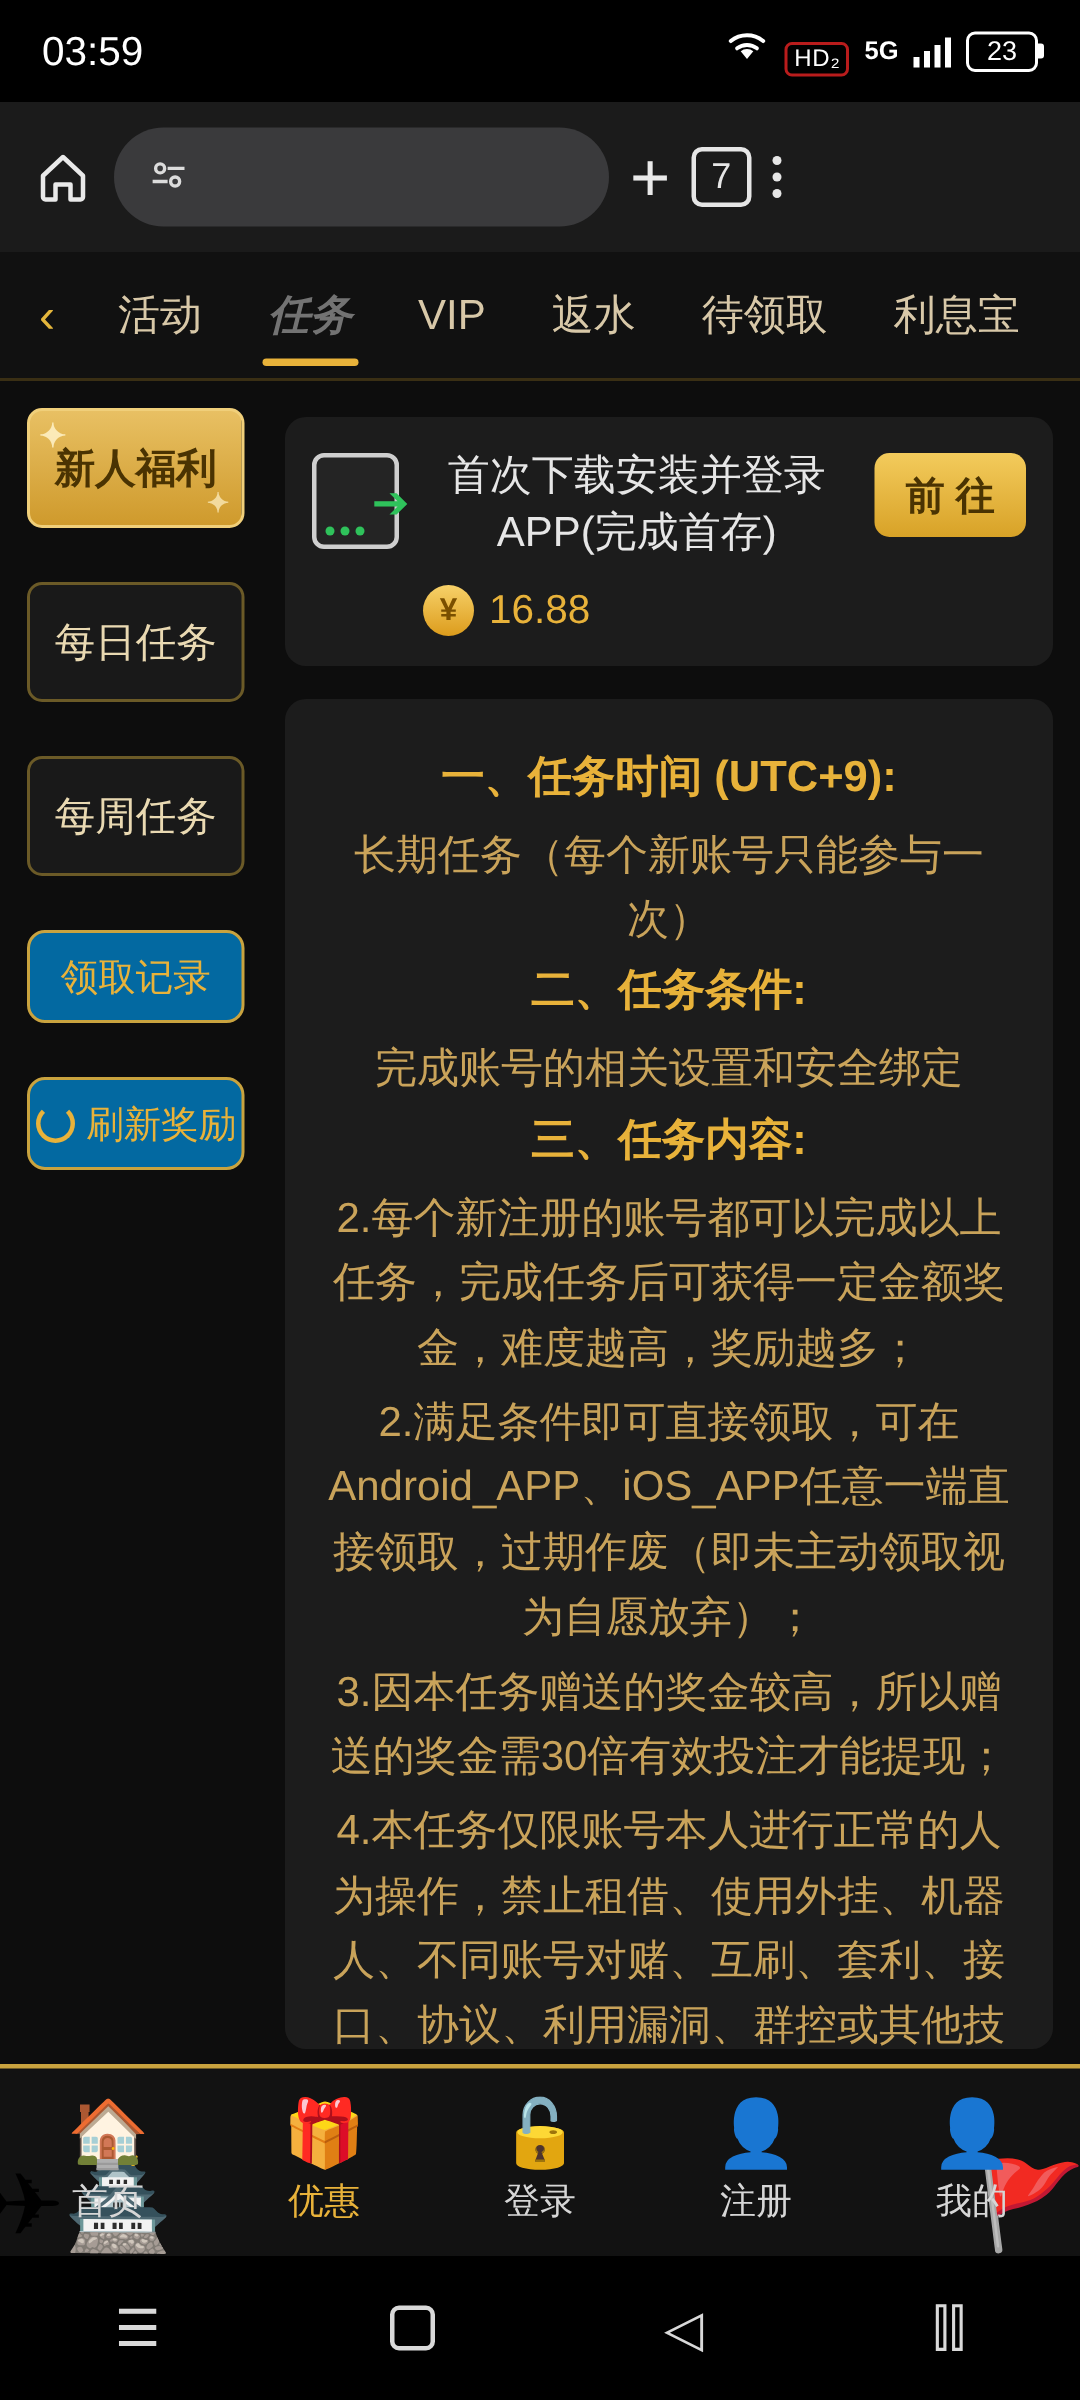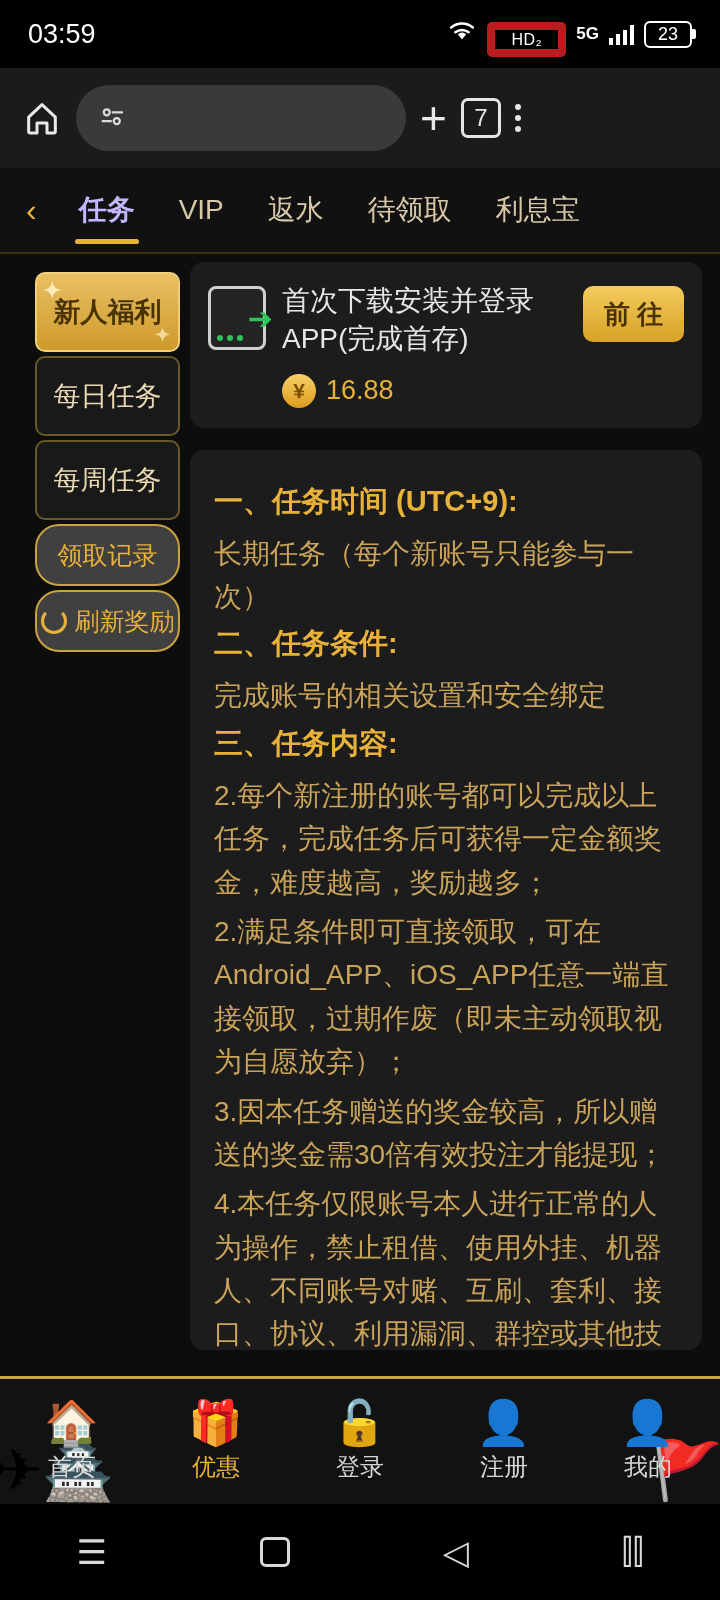--- a/index.html
+++ b/index.html
@@ -18,22 +18,22 @@
     padding: 0 28px; font-size: 27px;
   }
   .status-right { display: flex; align-items: center; gap: 10px; }
   .sig-bars { display: flex; align-items: flex-end; gap: 3px; height: 22px; }
   .sig-bars i { display: block; width: 4px; background: #fff; }
   .sig-bars i:nth-child(1){height:7px}
   .sig-bars i:nth-child(2){height:11px}
   .sig-bars i:nth-child(3){height:15px}
   .sig-bars i:nth-child(4){height:20px}
   .badge-sq {
-    border: 8px solid #b91c1c; border-radius: 5px; font-size: 16px;
-    padding: 1px 16px; line-height: 1.1; letter-spacing: .5px; margin-top: 11px;
+    border: 2px solid #b91c1c; border-radius: 5px; font-size: 16px;
+    padding: 1px 4px; line-height: 1.1; letter-spacing: .5px; margin-top: 11px;
   }
   .batt {
     border: 2px solid #fff; border-radius: 6px; padding: 1px 6px;
     font-size: 18px; position: relative; min-width: 48px; text-align: center;
   }
   .batt::after {
     content: ""; position: absolute; right: -6px; top: 50%; transform: translateY(-50%);
     width: 4px; height: 10px; background: #fff; border-radius: 0 2px 2px 0;
   }
   .fivege { font-size: 17px; font-weight: bold; }
@@ -60,56 +60,56 @@
   
   .navtabs {
     height: 86px; background: #111; border-bottom: 2px solid #3a2f14;
     display: flex; align-items: center; padding-left: 10px; position: relative;
   }
   .nav-back { color: #e4b63c; font-size: 32px; padding: 0 20px 0 16px; }
   .navtabs .tab {
     color: #d8c8a8; font-size: 28px; padding: 0 22px; position: relative; height: 100%;
     display: flex; align-items: center; white-space: nowrap;
   }
-  .navtabs .tab.active { color: #c4b5fd; font-weight: bold; }
+  .navtabs .tab.active { color: #737373; font-weight: bold; font-style: italic; }
   .navtabs .tab.active::after {
     content: ""; position: absolute; left: 18px; right: 18px; bottom: 8px;
     height: 5px; background: #e8b23a; border-radius: 3px;
   }
 
   
   .content { flex: 1; display: flex; background: #0d0d0d; overflow: hidden; }
 
-  .sidebar { width: 180px; padding: 18px 0 0 18px; display: flex; flex-direction: column; gap: 4px; align-items: flex-end; }
+  .sidebar { width: 180px; padding: 18px 0 0 18px; display: flex; flex-direction: column; gap: 36px; }
   .side-item {
     width: 145px; height: 80px; border-radius: 10px; border: 2px solid #6b5a27;
     display: flex; align-items: center; justify-content: center;
     color: #e9d9b2; font-size: 27px; background: #191919; position: relative; overflow: hidden;
   }
   .side-item.selected {
     background: linear-gradient(180deg, #e8c063 0%, #cf9a2c 100%);
     color: #4a3302; border-color: #f0cf7a; font-weight: bold;
   }
   .side-item.selected::before {
     content: "✦"; position: absolute; left: 6px; top: 4px; font-size: 22px; color: #fff3c9; opacity: .85;
   }
   .side-item.selected::after {
     content: "✦"; position: absolute; right: 8px; bottom: 4px; font-size: 18px; color: #fff3c9; opacity: .7;
   }
   .side-pill {
-    width: 145px; height: 62px; border-radius: 24px; border: 2px solid #c9a33f;
+    width: 145px; height: 62px; border-radius: 12px; border: 2px solid #c9a33f;
     display: flex; align-items: center; justify-content: center; gap: 8px;
-    color: #e8b23a; font-size: 25px; background: #404040;
+    color: #e8b23a; font-size: 25px; background: #0369a1;
   }
   .refresh-ring {
     width: 26px; height: 26px; border: 3px solid #e8b23a; border-radius: 50%;
     border-top-color: transparent; display: inline-block;
   }
 
-  .main { flex: 1; padding: 8px 18px 0 10px; overflow: hidden; }
+  .main { flex: 1; padding: 24px 18px 0 10px; overflow: hidden; text-align: center; }
 
   .task-card {
     background: #1c1c1c; border-radius: 14px; padding: 20px 18px;
     display: flex; align-items: flex-start; gap: 16px;
   }
   .task-icon {
     width: 58px; height: 64px; border: 3px solid #cfcfcf; border-radius: 8px;
     position: relative; flex: none; margin-top: 4px; background: #242424;
   }
   .task-icon::after {
@@ -213,20 +213,21 @@
     <span class="tabcount">7</span>
     <span class="kebab">
         <i></i>
         <i></i>
         <i></i>
       </span>
   </div>
 
   <div class="navtabs">
     <span class="nav-back">‹</span>
+    <span class="tab">活动</span>
     <span class="tab active">任务</span>
     <span class="tab">VIP</span>
     <span class="tab">返水</span>
     <span class="tab">待领取</span>
     <span class="tab">利息宝</span>
   </div>
 
   <div class="content">
 
     <div class="sidebar">

